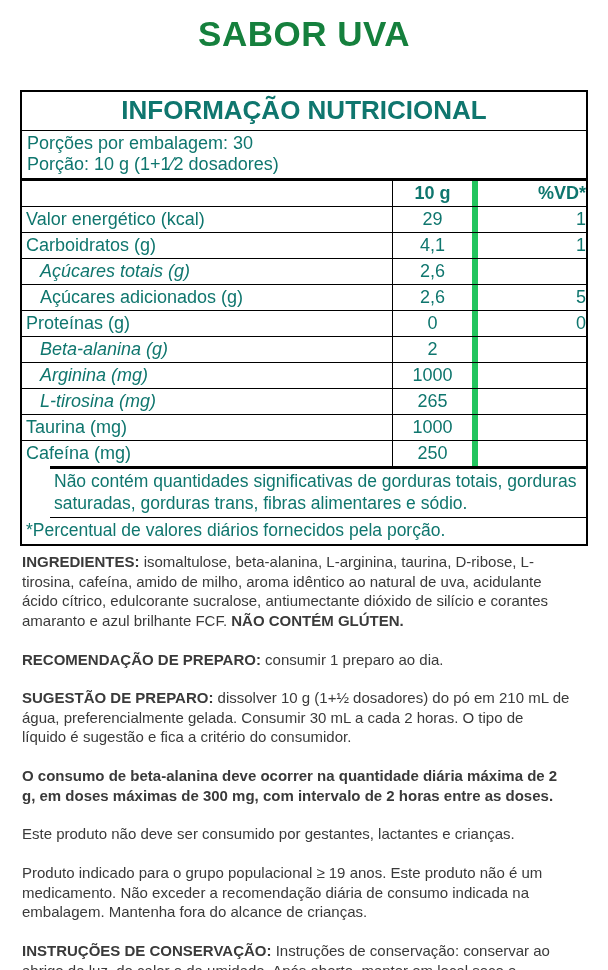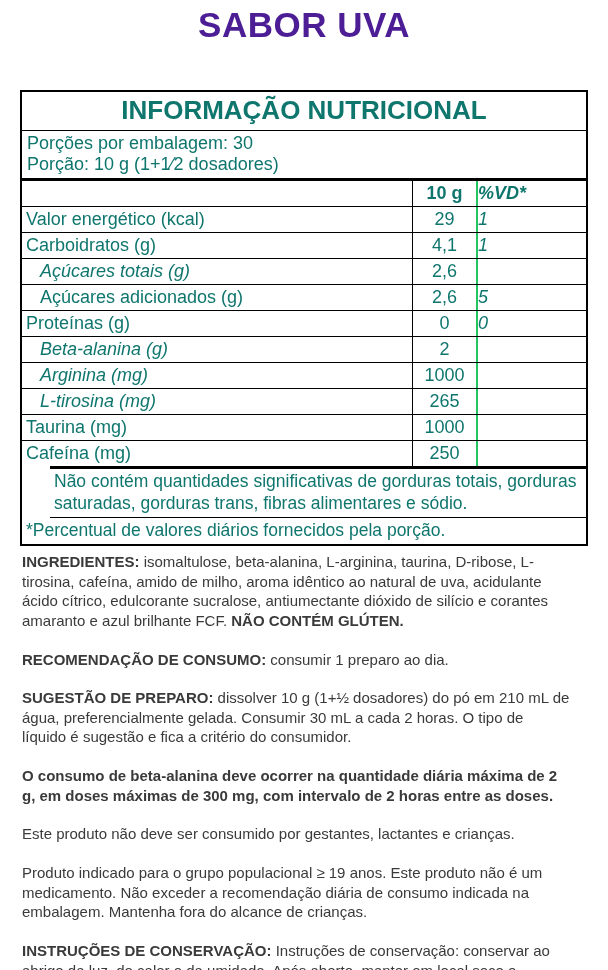--- a/index.html
+++ b/index.html
@@ -4,23 +4,23 @@
 <style>
   html, body { margin:0; padding:0; }
   body {
     width:608px; height:970px; position:relative;
     background:#ffffff;
     font-family:"Liberation Sans", sans-serif;
     color:#3a3a3a;
     overflow:hidden;
   }
   .page-title {
-    margin:0; padding-top:5px;
+    margin:0; padding-top:14px;
     text-align:center;
-    font-size:35px; font-weight:bold; color:#4c1d95;
+    font-size:35px; font-weight:bold; color:#15803d;
     letter-spacing:0.5px;
   }
   
   .nt {
     position:absolute; left:20px; top:90px; width:568px;
     border:2px solid #000; box-sizing:border-box;
     color:#0f766e;
   }
   .nt-title {
     font-size:26px; font-weight:bold; text-align:center;
@@ -36,24 +36,24 @@
     display:flex; align-items:stretch;
     height:25px; line-height:25px;
     font-size:18px;
     border-bottom:1px solid #000;
   }
   .nt-row.last { border-bottom:none; }
   .c-label { flex:1; padding-left:4px; white-space:nowrap; overflow:hidden; }
   .c-label.ind1 { padding-left:18px;font-style:italic; }
   .c-label.ind2 { padding-left:18px; }
   .c-amt {
-    width:66px; box-sizing:border-box; text-align:center;
-    border-left:1px solid #000; border-right:2px solid #22c55e;
+    width:86px; box-sizing:border-box; text-align:center;
+    border-left:1px solid #000; border-right:6px solid #22c55e;
   }
-  .c-dv { width:108px; box-sizing:border-box; text-align:left;font-style:italic; }
+  .c-dv { width:108px; box-sizing:border-box; text-align:right; }
   .nt-head .c-amt, .nt-head .c-dv { font-weight:bold; }
   .nt-note1 {
     border-top:3px solid #000; border-bottom:1px solid #000;
     font-size:17.5px; line-height:22px; padding:1px 4px 3px;margin-left:28px;
   }
   .nt-note2 {
     font-size:17.5px; line-height:23px; padding:1px 4px 2px;
   }
   
   .paras {
@@ -132,19 +132,19 @@
         <div class="c-dv"></div>
       </div>
     </div>
   <div class="nt-note1">Não contém quantidades significativas de gorduras totais, gorduras saturadas, gorduras trans, fibras alimentares e sódio.</div>
   <div class="nt-note2">*Percentual de valores diários fornecidos pela porção.</div>
 </div>
 
 <div class="paras" id="paras">
 
 <p><span class="b">INGREDIENTES: </span><span class="">isomaltulose, beta-alanina, L-arginina, taurina, D-ribose, L-tirosina, cafeína, amido de milho, aroma idêntico ao natural de uva, acidulante ácido cítrico, edulcorante sucralose, antiumectante dióxido de silício e corantes amaranto e azul brilhante FCF. </span><span class="b">NÃO CONTÉM GLÚTEN.</span></p>
-    <p><span class="b">RECOMENDAÇÃO DE CONSUMO: </span><span class="">consumir 1 preparo ao dia.</span></p>
+    <p><span class="b">RECOMENDAÇÃO DE PREPARO: </span><span class="">consumir 1 preparo ao dia.</span></p>
     <p><span class="b">SUGESTÃO DE PREPARO: </span><span class="">dissolver 10 g (1+½ dosadores) do pó em 210 mL de água, preferencialmente gelada. Consumir 30 mL a cada 2 horas. O tipo de líquido é sugestão e fica a critério do consumidor.</span></p>
     <p><span class="b">O consumo de beta-alanina deve ocorrer na quantidade diária máxima de 2 g, em doses máximas de 300 mg, com intervalo de 2 horas entre as doses.</span></p>
     <p><span class="">Este produto não deve ser consumido por gestantes, lactantes e crianças.</span></p>
     <p><span class="">Produto indicado para o grupo populacional ≥ 19 anos. Este produto não é um medicamento. Não exceder a recomendação diária de consumo indicada na embalagem. Mantenha fora do alcance de crianças.</span></p>
     <p><span class="b">INSTRUÇÕES DE CONSERVAÇÃO: </span><span class="">Instruções de conservação: conservar ao abrigo da luz, do calor e da umidade. Após aberto, manter em local seco e arejado e consumir em até 40 dias. Após o consumo, manter a embalagem bem fechada.</span></p>
   </div>
 
 </body></html>

